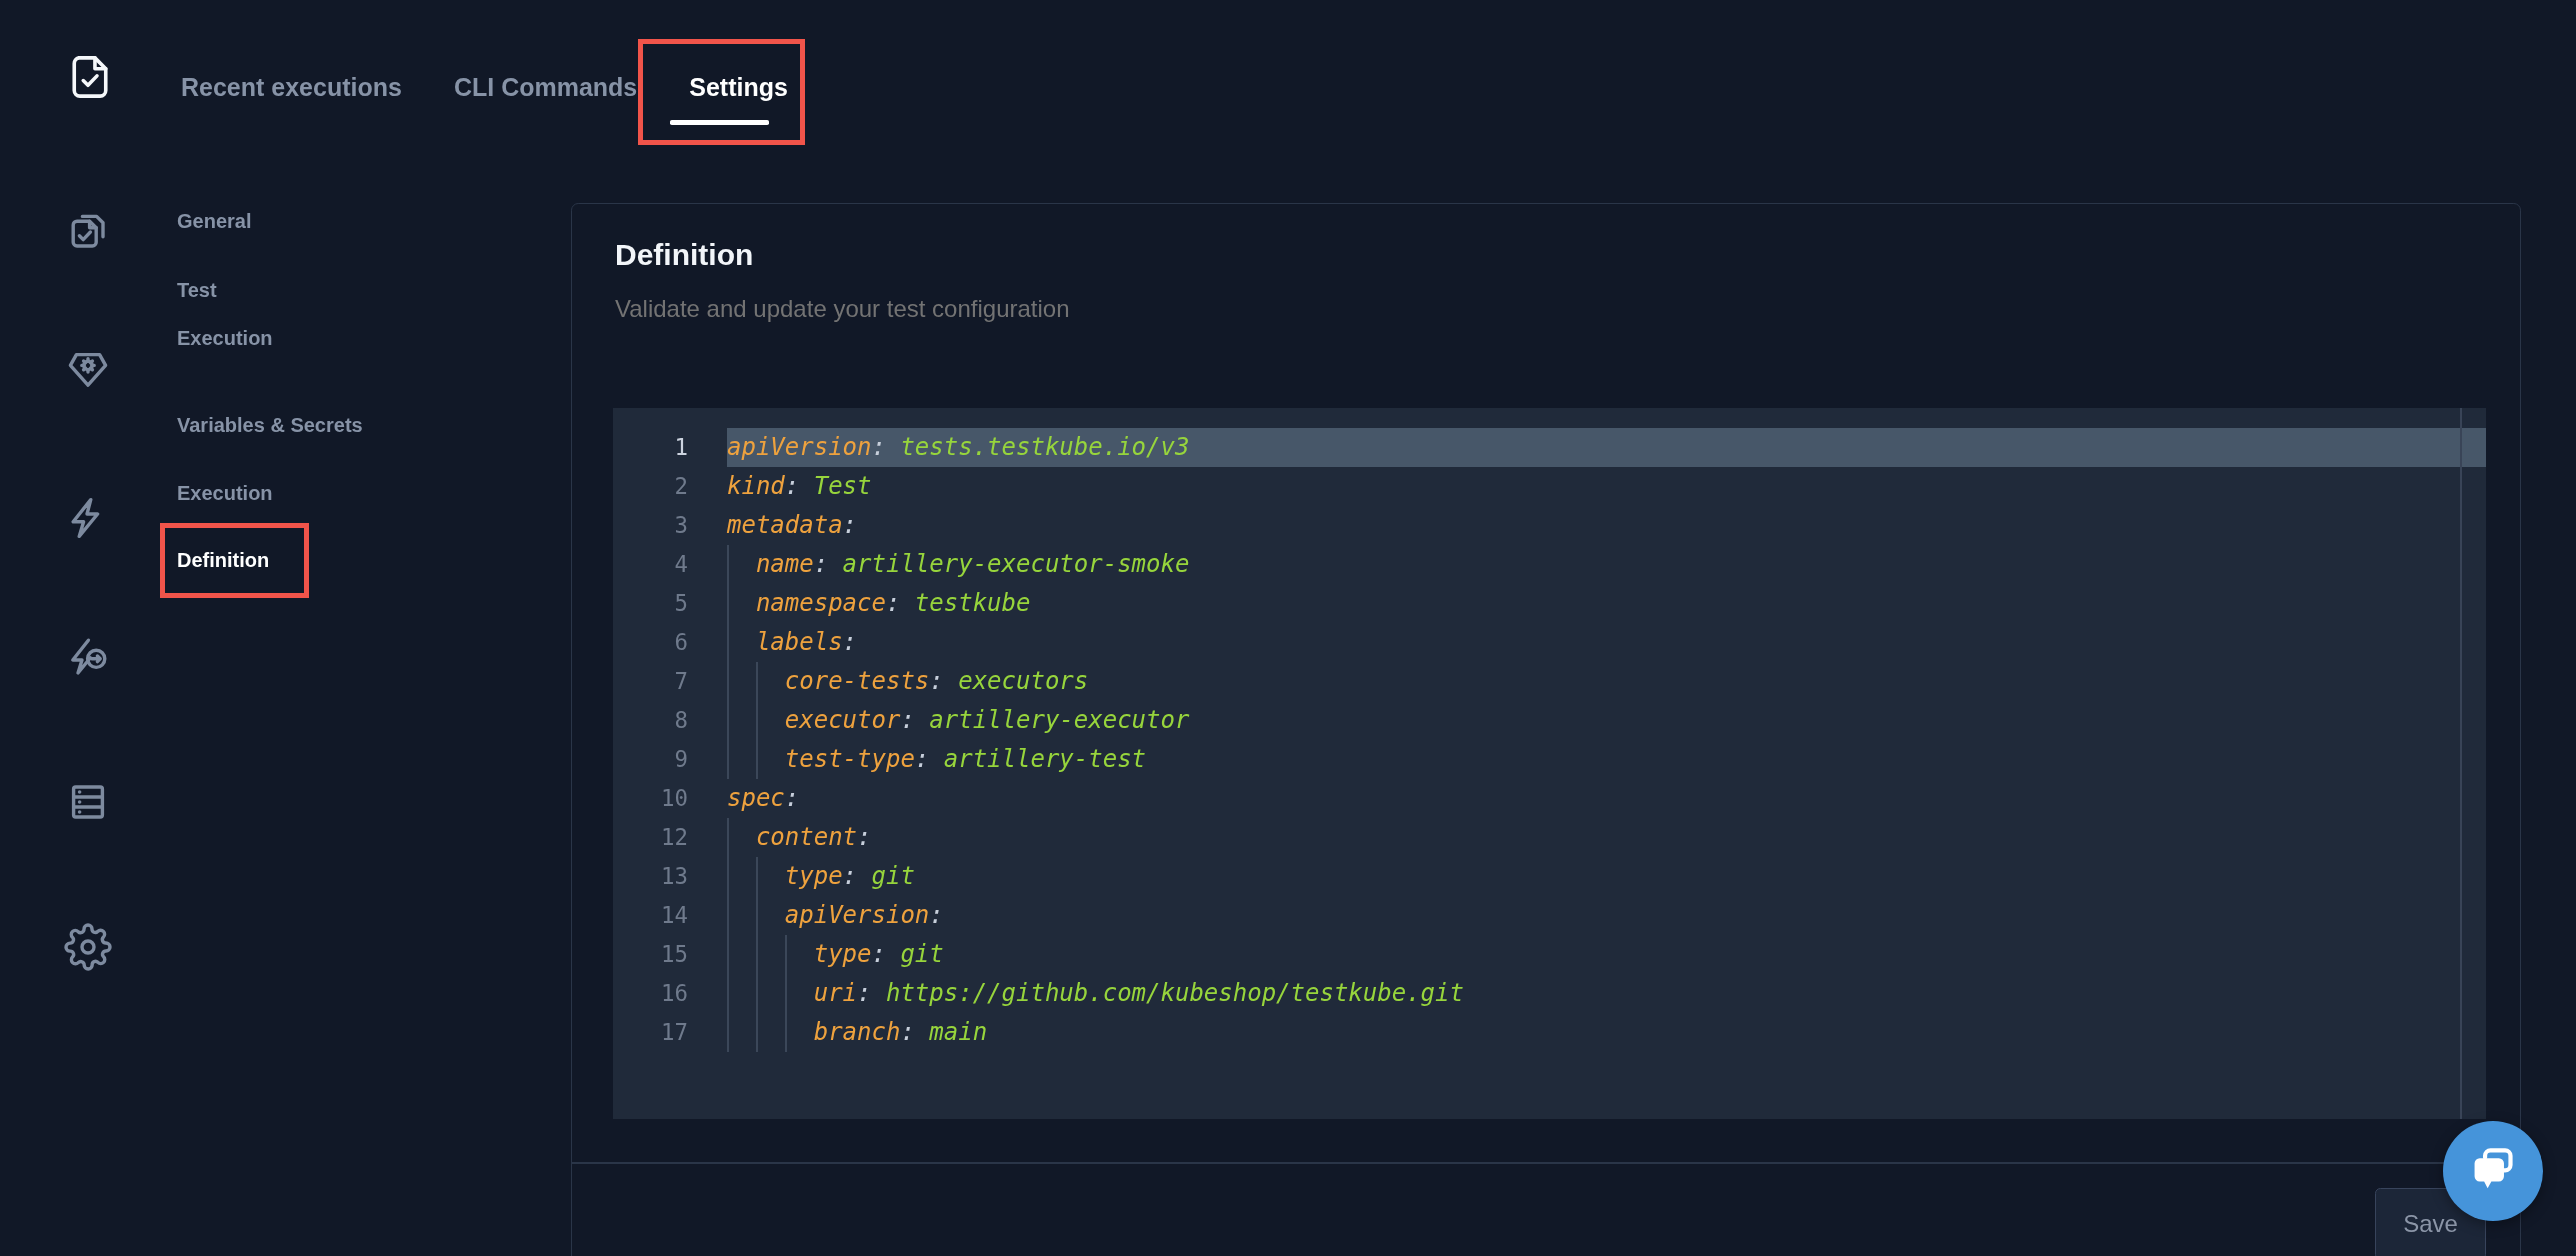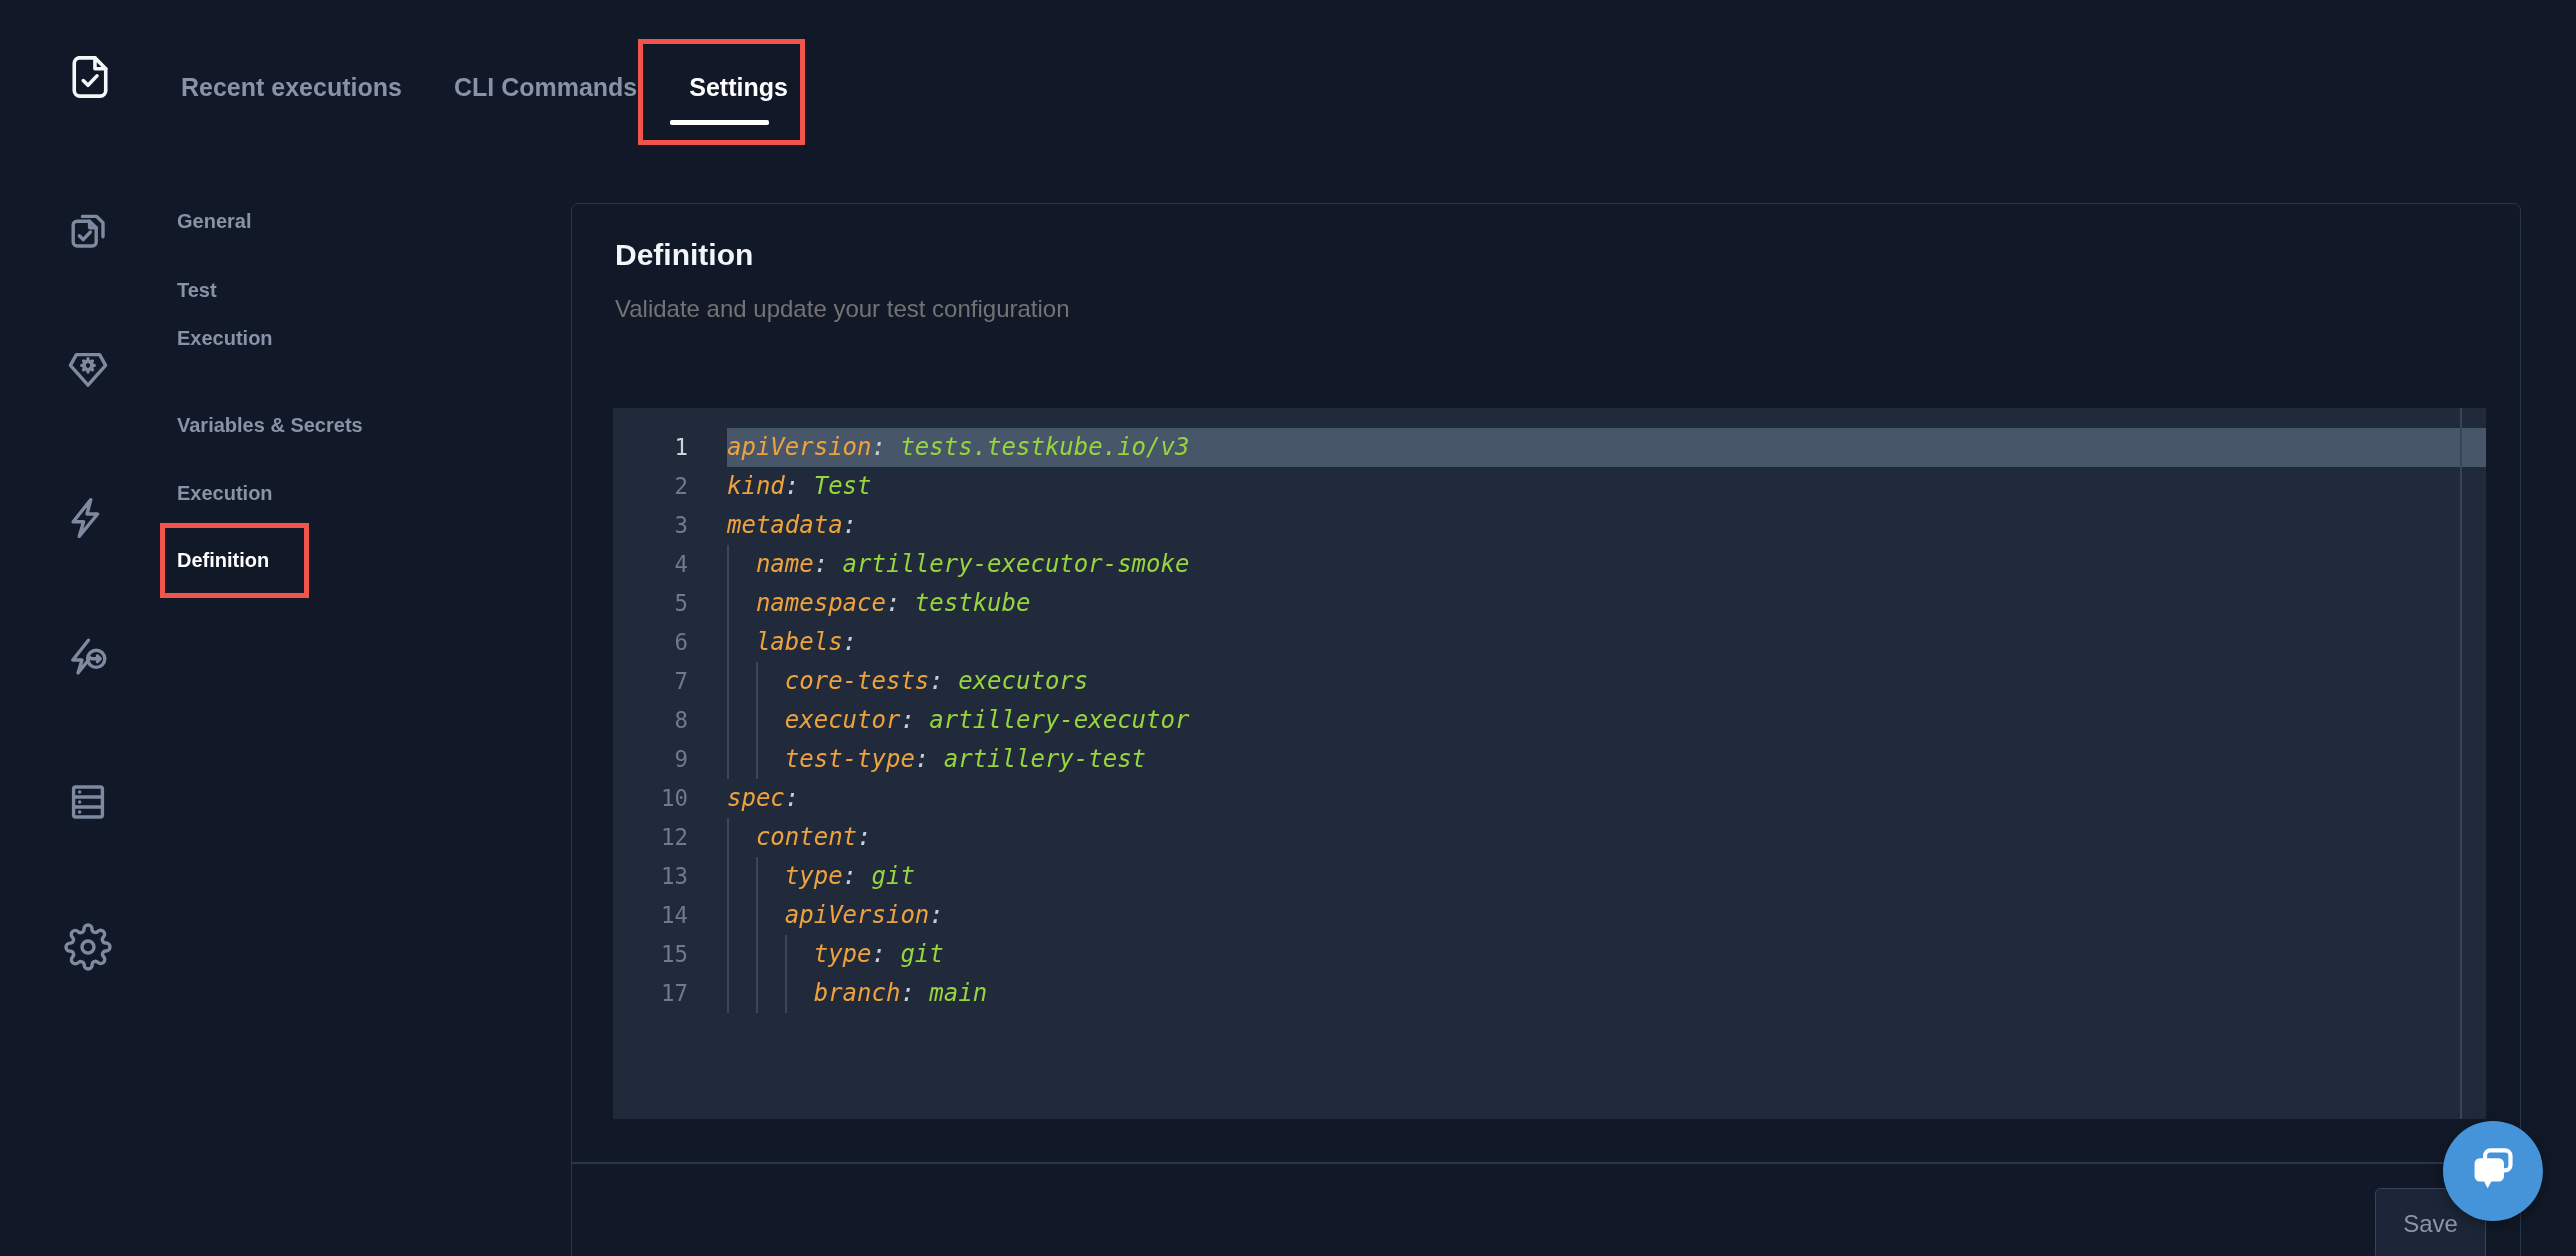--- a/index.html
+++ b/index.html
@@ -213,20 +213,24 @@
         </div>
         <div class="code-line">
           <span class="gutter">14</span>
           <span class="line-content"><span class="guide" style="left: calc(0ch);"></span><span class="guide" style="left: calc(2ch);"></span><span>    </span><span class="tok-key">apiVersion</span><span class="tok-punct">:</span></span>
         </div>
         <div class="code-line">
           <span class="gutter">15</span>
           <span class="line-content"><span class="guide" style="left: calc(0ch);"></span><span class="guide" style="left: calc(2ch);"></span><span class="guide" style="left: calc(4ch);"></span><span>      </span><span class="tok-key">type</span><span class="tok-punct">:</span><span class="tok-val"> git</span></span>
         </div>
         <div class="code-line">
+          <span class="gutter">16</span>
+          <span class="line-content"><span class="guide" style="left: calc(0ch);"></span><span class="guide" style="left: calc(2ch);"></span><span class="guide" style="left: calc(4ch);"></span><span>      </span><span class="tok-key">uri</span><span class="tok-punct">:</span><span class="tok-val"> https://github.com/kubeshop/testkube.git</span></span>
+        </div>
+        <div class="code-line">
           <span class="gutter">17</span>
           <span class="line-content"><span class="guide" style="left: calc(0ch);"></span><span class="guide" style="left: calc(2ch);"></span><span class="guide" style="left: calc(4ch);"></span><span>      </span><span class="tok-key">branch</span><span class="tok-punct">:</span><span class="tok-val"> main</span></span>
         </div>
       </div>
     <div class="editor-ruler"></div>
   </div>
 
   <div class="card-footer-divider"></div>
 </section>
 

